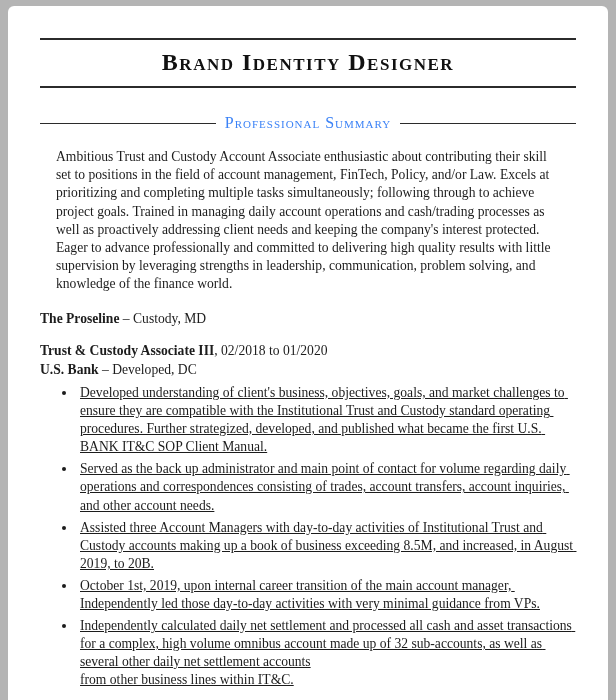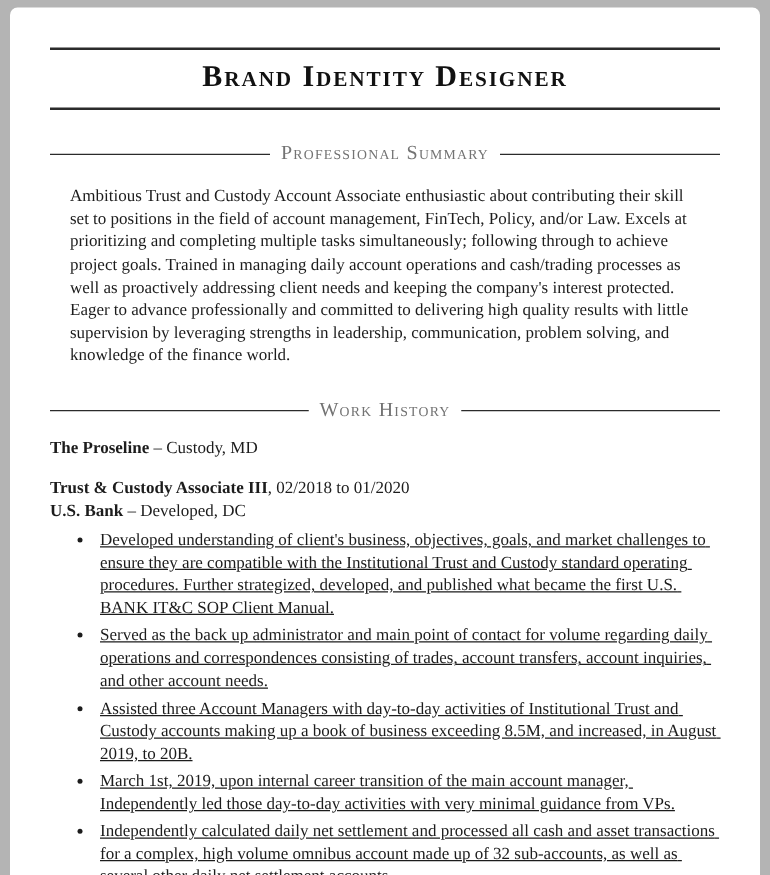--- a/index.html
+++ b/index.html
@@ -43,21 +43,21 @@
   }
   .section-heading .line {
     flex: 1;
     border-top: 1.5px solid #2b2b2b;
     height: 0;
   }
   .section-heading .txt {
     font-variant: small-caps;
     font-size: 16px;
     letter-spacing: 1px;
-    color: #737373;
+    color: #3b82f6;
     white-space: nowrap;
   }
   p.summary-text {
     font-size: 13.6px;
     line-height: 1.34;
     margin: 16px;
   }
   .job {
     margin: 0 0 14px 0;
   }
@@ -90,43 +90,38 @@
   <hr class="title-rule">
 
   <div class="section-heading">
     <span class="line"></span>
     <span class="txt">Professional Summary</span>
     <span class="line"></span>
   </div>
 
   <p class="summary-text">Ambitious Trust and Custody Account Associate enthusiastic about contributing their skill set to positions in the field of account management, FinTech, Policy, and/or Law. Excels at prioritizing and completing multiple tasks simultaneously; following through to achieve project goals. Trained in managing daily account operations and cash/trading processes as well as proactively addressing client needs and keeping the company's interest protected. Eager to advance professionally and committed to delivering high quality results with little supervision by leveraging strengths in leadership, communication, problem solving, and knowledge of the finance world.</p>
 
-  <div class="section-heading">
-    <span class="line"></span>
-    <span class="txt">Work History</span>
-    <span class="line"></span>
-  </div>
 
   <div class="job">
     <p>
       <span class="bold">The Proseline</span><span> – Custody, MD</span>
     </p>
   </div>
 
   <div class="job">
     <p>
       <span class="bold">Trust &amp; Custody Associate III</span><span>, 02/2018 to 01/2020</span>
     </p>
     <p>
       <span class="bold">U.S. Bank</span><span> – Developed, DC</span>
     </p>
     <ul class="bullets">
       <li>Developed understanding of client's business, objectives, goals, and market challenges to ensure they are compatible with the Institutional Trust and Custody standard operating procedures. Further strategized, developed, and published what became the first U.S. BANK IT&amp;C SOP Client Manual.</li>
       <li>Served as the back up administrator and main point of contact for volume regarding daily operations and correspondences consisting of trades, account transfers, account inquiries, and other account needs.</li>
       <li>Assisted three Account Managers with day-to-day activities of Institutional Trust and Custody accounts making up a book of business exceeding 8.5M, and increased, in August 2019, to 20B.</li>
-      <li>March 1st, 2019, upon internal career transition of the main account manager, Independently led those day-to-day activities with very minimal guidance from VPs.</li>
+      <li>October 1st, 2019, upon internal career transition of the main account manager, Independently led those day-to-day activities with very minimal guidance from VPs.</li>
       <li>Independently calculated daily net settlement and processed all cash and asset transactions for a complex, high volume omnibus account made up of 32 sub-accounts, as well as several other daily net settlement accounts
 from other business lines within IT&amp;C.</li>
 
     </ul>
   </div>
 
 </div>
 
 </body></html>

